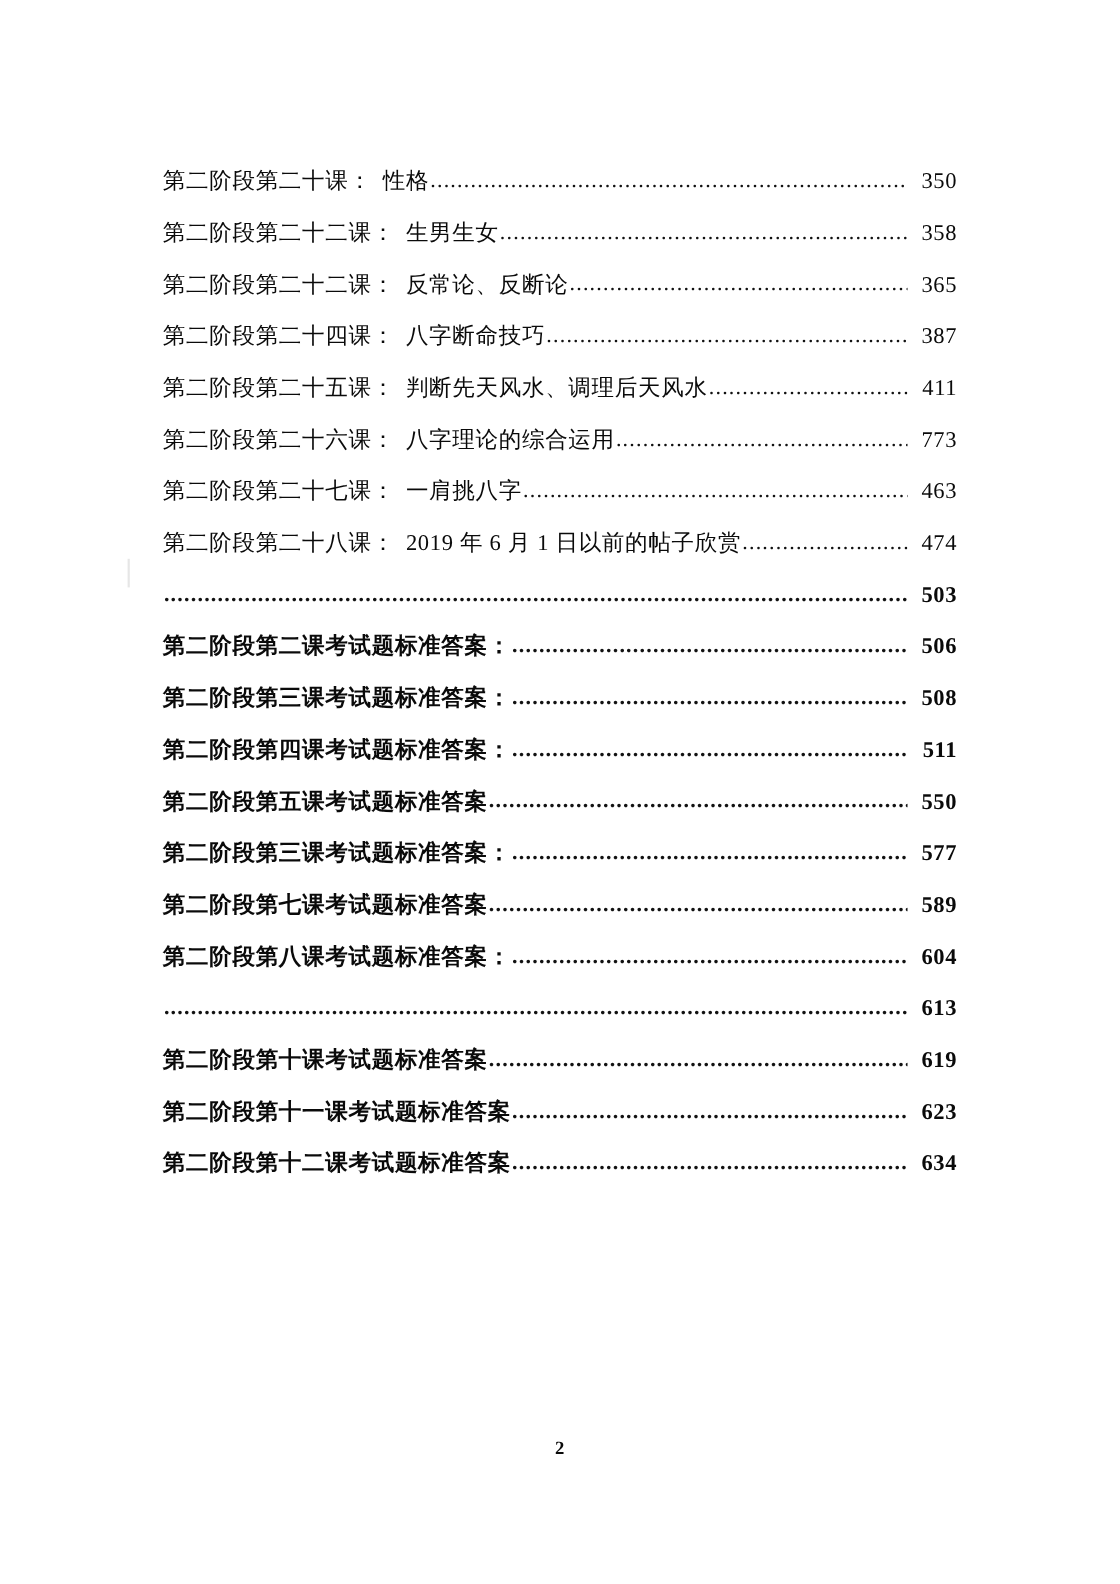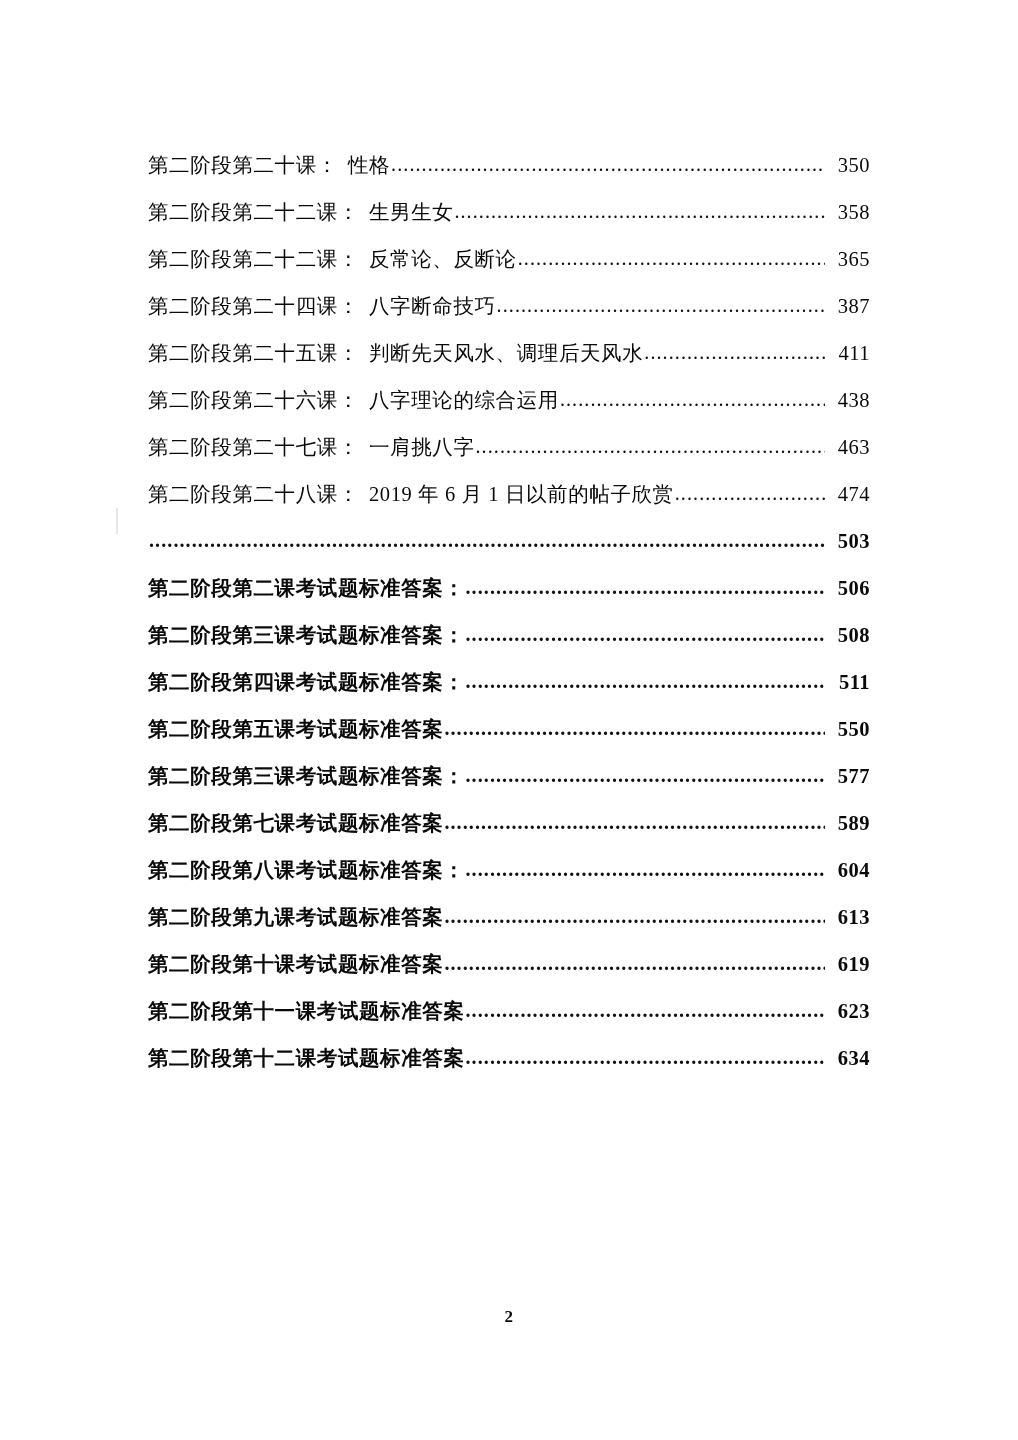--- a/index.html
+++ b/index.html
@@ -135,21 +135,21 @@
       <span class="title">第二阶段第二十五课：</span>
       <span class="sub">判断先天风水、调理后天风水</span>
       <span class="leader"></span>
       <span class="pageno">411</span>
     </div>
 
     <div class="toc-entry">
       <span class="title">第二阶段第二十六课：</span>
       <span class="sub">八字理论的综合运用</span>
       <span class="leader"></span>
-      <span class="pageno">438</span>
+      <span class="pageno">773</span>
     </div>
 
     <div class="toc-entry">
       <span class="title">第二阶段第二十七课：</span>
       <span class="sub">一肩挑八字</span>
       <span class="leader"></span>
       <span class="pageno">463</span>
     </div>
 
     <div class="toc-entry">
@@ -200,21 +200,20 @@
       <span class="pageno">589</span>
     </div>
 
     <div class="toc-entry bold">
       <span class="title">第二阶段第八课考试题标准答案：</span>
       <span class="leader"></span>
       <span class="pageno">604</span>
     </div>
 
     <div class="toc-entry bold">
-      <span class="title">第二阶段第九课考试题标准答案</span>
       <span class="leader"></span>
       <span class="pageno">613</span>
     </div>
 
     <div class="toc-entry bold">
       <span class="title">第二阶段第十课考试题标准答案</span>
       <span class="leader"></span>
       <span class="pageno">619</span>
     </div>
 

